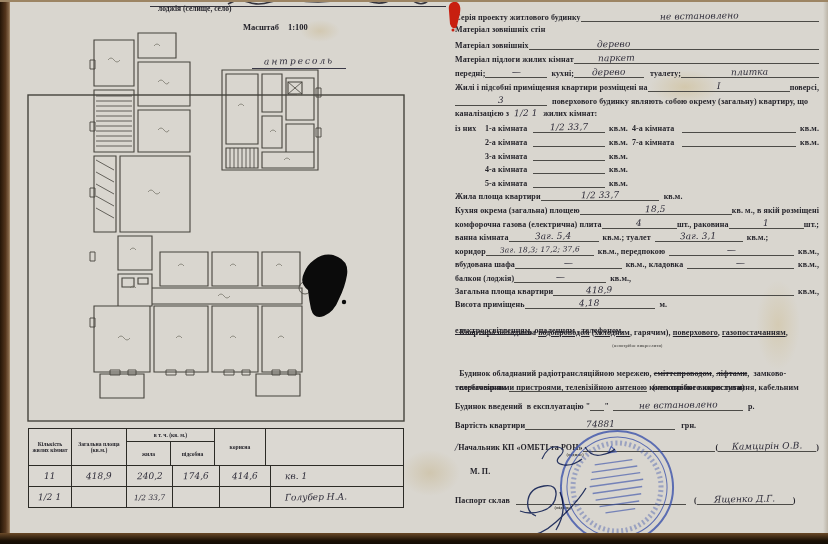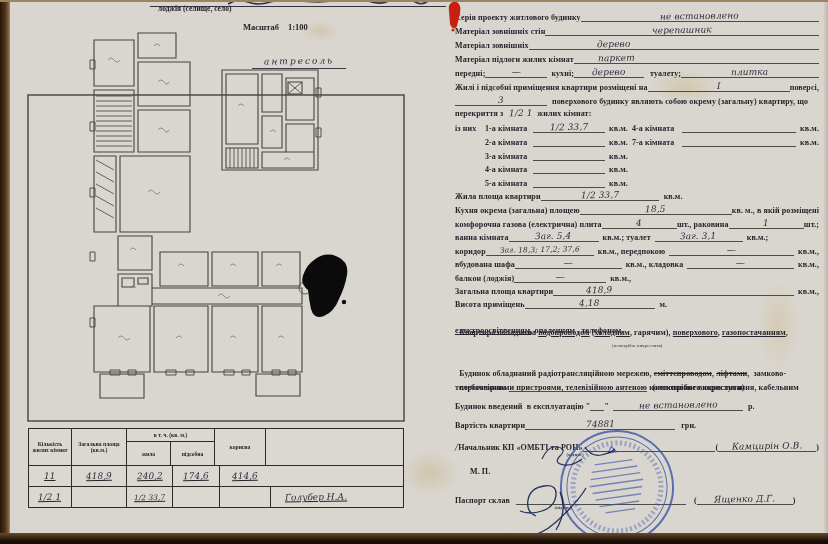--- a/index.html
+++ b/index.html
@@ -41,21 +41,21 @@
     font-weight:700;color:#25242b;background:rgba(222,219,212,.45);}
   .tbl-title{border-bottom:1.6px solid #2c2b26;text-align:center;font-size:8.5px;padding:3px 0 2px;letter-spacing:.5px;}
   .tbl-head{display:flex;height:36px;font-size:5.6px;text-align:center;}
   .tc{border-right:1px solid #2c2b26;display:flex;align-items:center;justify-content:center;padding:1px;}
   .tc:last-child{border-right:none;}
   .c1{width:40px;}.c2{width:52px;}.c3{width:87px;flex-direction:column;padding:0;}.c4{width:48px;}.c5{flex:1;}
   .c3top{border-bottom:1px solid #2c2b26;width:100%;height:12px;line-height:12px;}
   .c3bot{display:flex;flex:1;width:100%;}
   .c3a{width:43px;border-right:1px solid #2c2b26;display:flex;align-items:center;justify-content:center;}
   .c3b{flex:1;display:flex;align-items:center;justify-content:center;}
-  .trow{display:flex;height:20px;border-top:1px solid #2c2b26;align-items:center;text-align:center;text-decoration:underline;}
+  .trow{display:flex;height:20px;border-top:1px solid #2c2b26;align-items:center;text-align:center;}
   .trow .tc{height:100%;align-items:center;}
   .overlay{position:absolute;left:0;top:0;z-index:20;pointer-events:none;}
 </style>
 </head>
 <body>
 
 <div class="stain" style="left:650px;top:70px;width:70px;height:34px;background:radial-gradient(closest-side,rgba(196,164,84,.28),transparent);"></div>
 <div class="stain" style="left:756px;top:280px;width:44px;height:90px;background:radial-gradient(closest-side,rgba(196,164,84,.22),transparent);"></div>
 <div class="stain" style="left:400px;top:450px;width:60px;height:46px;background:radial-gradient(closest-side,rgba(180,150,80,.25),transparent);"></div>
 <div class="stain" style="left:300px;top:20px;width:40px;height:22px;background:radial-gradient(closest-side,rgba(190,160,90,.25),transparent);"></div>
@@ -71,21 +71,20 @@
 <div class="plannote">
   <i class="hw">антресоль</i>
 </div>
 
 <div class="fline" style="top:11px">
   <span class="lbl">Серія проекту житлового будинку</span>
   <span class="fill"><i class="hw">не встановлено</i></span>
 </div>
 <div class="fline" style="top:25px">
   <span class="lbl">Матеріал зовнішніх стін</span>
-  <span class="fill"><i class="hw">черепашник</i></span>
 </div>
 <div class="fline" style="top:39px">
   <span class="lbl">Матеріал зовнішніх</span>
   <span class="fill"><i class="hw" style="margin-right:120px">дерево</i></span>
 </div>
 <div class="fline" style="top:53px">
   <span class="lbl">Матеріал підлоги жилих кімнат</span>
   <span class="fill"><i class="hw" style="margin-right:160px">паркет</i></span>
 </div>
 <div class="fline" style="top:67px">
@@ -99,21 +98,21 @@
 <div class="fline" style="top:81px">
   <span class="lbl">Жилі і підсобні приміщення квартири розміщені на</span>
   <span class="fill"><i class="hw">І</i></span>
   <span class="lbl">поверсі,</span>
 </div>
 <div class="fline" style="top:95px">
   <span class="fillw" style="width:92px"><i class="hw">3</i></span>
   <span class="lbl" style="margin-left:5px"><span>поверхового будинку являють собою окрему (загальну) квартиру, що</span></span>
 </div>
 <div class="fline" style="top:108px">
-  <span class="lbl">перекриття з</span>
+  <span class="lbl">каналізацією з</span>
   <span style="width:34px;text-align:center"><i class="hw">1/2 1</i></span>
   <span class="lbl">жилих кімнат:</span>
 </div>
 
 <div class="fline" style="top:122px">
   <span class="lbl" style="width:30px">із них</span>
   <span class="lbl" style="width:48px">1-а кімната</span>
   <span class="fillw" style="width:72px"><i class="hw">1/2 33,7</i></span>
   <span class="lbl" style="padding:0 4px">кв.м.</span>
   <span class="lbl" style="width:50px">4-а кімната</span>
@@ -302,20 +301,23 @@
         <i class="hw">418,9</i>
       </div>
     <div class="tc" style="width:43px">
         <i class="hw">240,2</i>
       </div>
     <div class="tc" style="width:44px">
         <i class="hw">174,6</i>
       </div>
     <div class="tc c4">
         <i class="hw">414,6</i>
+      </div>
+    <div class="tc c5" style="justify-content:flex-start;padding-left:14px">
+        <i class="hw">кв. 1</i>
       </div>
   </div>
   <div class="trow">
     <div class="tc c1">
         <i class="hw">1/2 1</i>
       </div>
     <div class="tc c2">
         <i class="hw"></i>
       </div>
     <div class="tc" style="width:43px">

